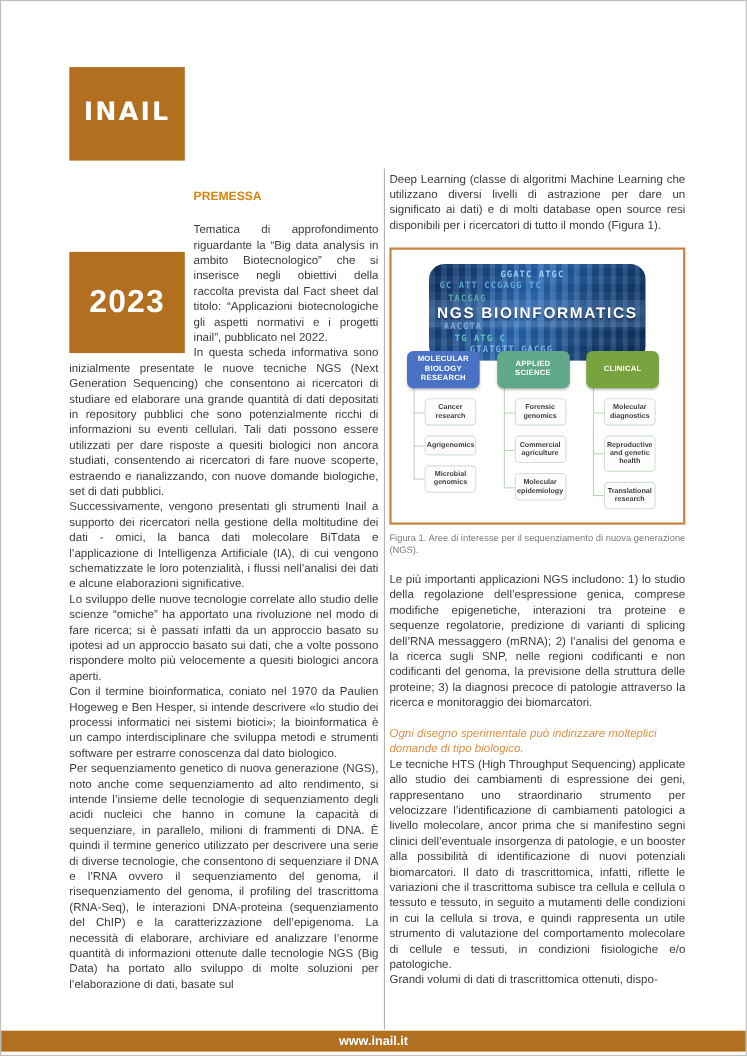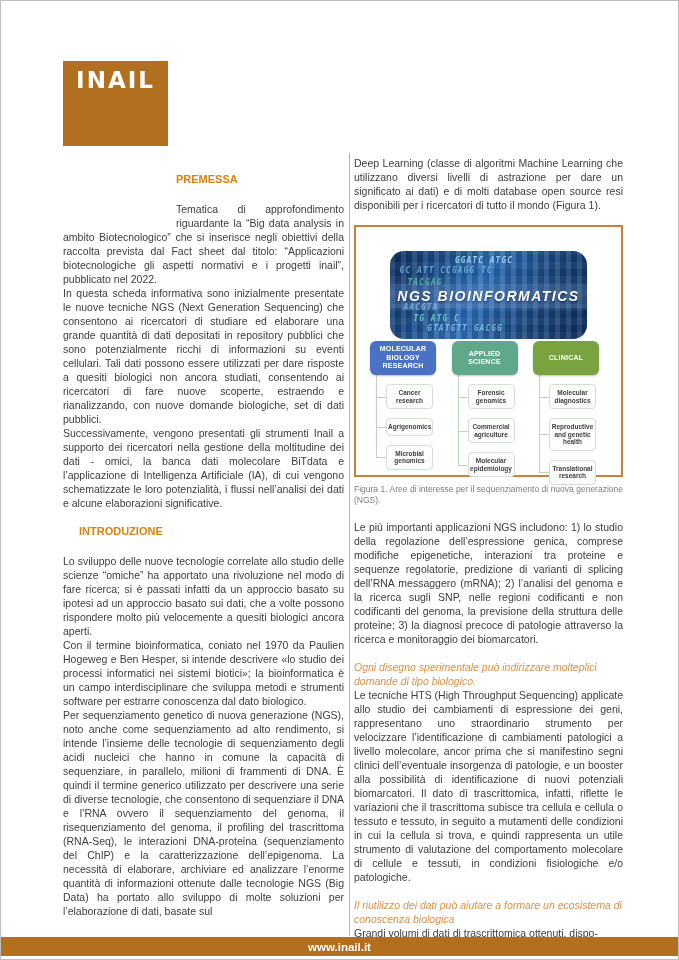--- a/index.html
+++ b/index.html
@@ -4,21 +4,21 @@
 <style>
   html,body { margin:0; padding:0; background:#fff; }
   .page {
     position:relative; width:679px; height:960px; box-sizing:border-box;
     background:#fff; border:1px solid #bdbdbd; overflow:hidden;
     font-family:"Liberation Sans", sans-serif; -webkit-font-smoothing:antialiased;
   }
   
   .header { position:absolute; left:62px; top:60px; right:57px; display:flex; }
   .logo-box { flex:0 0 105px; width:105px; height:85px; background:#b26f1f;
-    text-align:center; padding-top:6px; box-sizing:border-box; }
+    text-align:center; padding-top:28px; box-sizing:border-box; }
   .logo-text { font-family:"DejaVu Sans", sans-serif; font-weight:bold; font-size:23px;
     color:#fff; letter-spacing:2px; }
   .title-block { margin-left:8px; border-left:1px solid #e2e2e2; padding:1px 0 0 12px; }
   .title-l1 { font-size:17.5px; font-weight:bold; color:#c0772a; line-height:23px; margin-bottom:4px; }
   .title-l2 { font-size:15px; font-weight:bold; color:#c0772a; line-height:19.5px; }
   
   .col { position:absolute; top:155px; font-size:10.5px; line-height:14px;
     color:#3d3d3d; text-align:justify; }
   .col-left  { left:62px;  width:281px; }
   .col-right { left:353px; width:269px; }
@@ -28,26 +28,25 @@
   .mt { margin-top:14px; }
   .subhead { margin:14px 0 0 0; font-size:10.5px; font-style:italic; font-weight:normal;
     color:#de8f45; line-height:14px; text-align:left; }
   
   .year-float { float:left; width:113px; }
   .year-spacer { height:73px; }
   .year-box { width:105px; height:92px; background:#b26f1f; display:flex; align-items:center; justify-content:center; }
   .year-box span { color:#fff; font-size:29px; font-weight:bold; letter-spacing:1px; }
   
   .fig { margin-top:13px; border:2px solid #c9813c; padding:12px; box-sizing:border-box; height:252px; background:#fff; }
-  .banner { position:relative; width:82%; height:88px; margin:12px auto; border-radius:14px; overflow:hidden;
+  .banner { position:relative; width:82%; height:88px; margin:1px auto; border-radius:14px; overflow:hidden;
     background:
       repeating-linear-gradient(90deg, rgba(140,190,250,0.16) 0 5px, rgba(10,40,90,0.22) 5px 11px),
       repeating-linear-gradient(0deg, rgba(255,255,255,0.05) 0 7px, transparent 7px 14px),
       linear-gradient(115deg, #0c2950 0%, #2e6cb4 45%, #17406f 75%, #0c2950 100%);
-    font-style: italic;
   }
   .seq { position:absolute; font-family:"DejaVu Sans Mono", monospace; font-weight:bold; font-size:8px;
     color:rgba(170,225,255,0.85); letter-spacing:1px; white-space:nowrap; }
   .s0 { top:3px;  left:33%; }
   .s1 { top:13px; left:5%;  color:rgba(120,200,240,0.7); }
   .s2 { top:25px; left:9%;  color:rgba(100,190,170,0.8); }
   .s3 { bottom:24px; left:7%;  color:rgba(160,215,255,0.6); }
   .s4 { bottom:13px; left:12%; color:rgba(120,230,200,0.75); }
   .s5 { bottom:3px;  left:19%; color:rgba(160,215,255,0.7); }
   .banner-title { position:absolute; left:50%; top:50%; transform:translate(-50%,-46%);
@@ -80,26 +79,28 @@
     <div class="logo-box">
       <span class="logo-text">INAIL</span>
     </div>
   </div>
 
   <div class="col-divider"></div>
 
   <div class="col col-left">
     <div class="year-float">
       <div class="year-spacer"></div>
+      <div class="year-box">
+        <span>2023</span>
+      </div>
     </div>
     <h2 class="sec-heading">PREMESSA</h2>
     <p>Tematica di approfondimento riguardante la “Big data analysis in ambito Biotecnologico” che si inserisce negli obiettivi della raccolta prevista dal Fact sheet dal titolo: “Applicazioni biotecnologiche gli aspetti normativi e i progetti inail”, pubblicato nel 2022.</p>
     <p>In questa scheda informativa sono inizialmente presentate le nuove tecniche NGS (Next Generation Sequencing) che consentono ai ricercatori di studiare ed elaborare una grande quantità di dati depositati in repository pubblici che sono potenzialmente ricchi di informazioni su eventi cellulari. Tali dati possono essere utilizzati per dare risposte a quesiti biologici non ancora studiati, consentendo ai ricercatori di fare nuove scoperte, estraendo e rianalizzando, con nuove domande biologiche, set di dati pubblici.</p>
     <p>Successivamente, vengono presentati gli strumenti Inail a supporto dei ricercatori nella gestione della moltitudine dei dati - omici, la banca dati molecolare BiTdata e l’applicazione di Intelligenza Artificiale (IA), di cui vengono schematizzate le loro potenzialità, i flussi nell’analisi dei dati e alcune elaborazioni significative.</p>
-    <h2 class="sec-heading mt">INTRODUZIONE</h2>
     <p>Lo sviluppo delle nuove tecnologie correlate allo studio delle scienze “omiche” ha apportato una rivoluzione nel modo di fare ricerca; si è passati infatti da un approccio basato su ipotesi ad un approccio basato sui dati, che a volte possono rispondere molto più velocemente a quesiti biologici ancora aperti.</p>
     <p>Con il termine bioinformatica, coniato nel 1970 da Paulien Hogeweg e Ben Hesper, si intende descrivere «lo studio dei processi informatici nei sistemi biotici»; la bioinformatica è un campo interdisciplinare che sviluppa metodi e strumenti software per estrarre conoscenza dal dato biologico.</p>
     <p>Per sequenziamento genetico di nuova generazione (NGS), noto anche come sequenziamento ad alto rendimento, si intende l’insieme delle tecnologie di sequenziamento degli acidi nucleici che hanno in comune la capacità di sequenziare, in parallelo, milioni di frammenti di DNA. È quindi il termine generico utilizzato per descrivere una serie di diverse tecnologie, che consentono di sequenziare il DNA e l’RNA ovvero il sequenziamento del genoma, il risequenziamento del genoma, il profiling del trascrittoma (RNA-Seq), le interazioni DNA-proteina (sequenziamento del ChIP) e la caratterizzazione dell’epigenoma. La necessità di elaborare, archiviare ed analizzare l’enorme quantità di informazioni ottenute dalle tecnologie NGS (Big Data) ha portato allo sviluppo di molte soluzioni per l’elaborazione di dati, basate sul</p>
   </div>
 
   <div class="col col-right">
     <p>Deep Learning (classe di algoritmi Machine Learning che utilizzano diversi livelli di astrazione per dare un significato ai dati) e di molti database open source resi disponibili per i ricercatori di tutto il mondo (Figura 1).</p>
 
     <div class="fig">
       <div class="banner">
@@ -143,21 +144,20 @@
           </div>
         </div>
       </div>
     </div>
 
     <div class="caption">Figura 1. Aree di interesse per il sequenziamento di nuova generazione (NGS).</div>
 
     <p class="mt">Le più importanti applicazioni NGS includono: 1) lo studio della regolazione dell’espressione genica, comprese modifiche epigenetiche, interazioni tra proteine e sequenze regolatorie, predizione di varianti di splicing dell’RNA messaggero (mRNA); 2) l’analisi del genoma e la ricerca sugli SNP, nelle regioni codificanti e non codificanti del genoma, la previsione della struttura delle proteine; 3) la diagnosi precoce di patologie attraverso la ricerca e monitoraggio dei biomarcatori.</p>
     <h3 class="subhead">Ogni disegno sperimentale può indirizzare molteplici domande di tipo biologico.</h3>
     <p>Le tecniche HTS (High Throughput Sequencing) applicate allo studio dei cambiamenti di espressione dei geni, rappresentano uno straordinario strumento per velocizzare l’identificazione di cambiamenti patologici a livello molecolare, ancor prima che si manifestino segni clinici dell’eventuale insorgenza di patologie, e un booster alla possibilità di identificazione di nuovi potenziali biomarcatori. Il dato di trascrittomica, infatti, riflette le variazioni che il trascrittoma subisce tra cellula e cellula o tessuto e tessuto, in seguito a mutamenti delle condizioni in cui la cellula si trova, e quindi rappresenta un utile strumento di valutazione del comportamento molecolare di cellule e tessuti, in condizioni fisiologiche e/o patologiche.</p>
-    <h3 class="subhead">Il riutilizzo dei dati può aiutare a formare un ecosistema di conoscenza biologica</h3>
     <p>Grandi volumi di dati di trascrittomica ottenuti, dispo-</p>
   </div>
 
   <div class="footer">
     <span>www.inail.it</span>
   </div>
 
 </div>
 
 </body></html>

